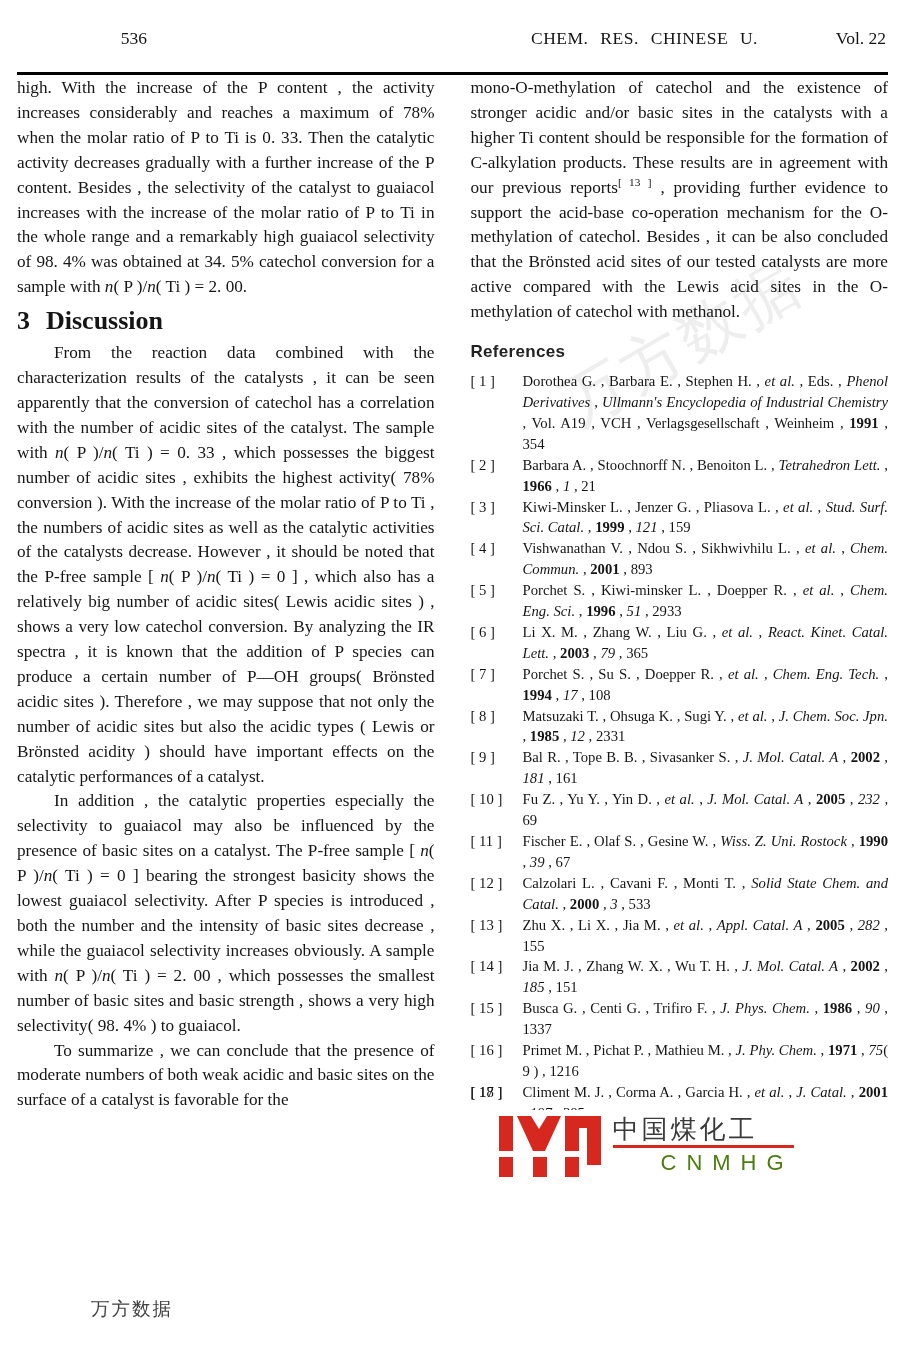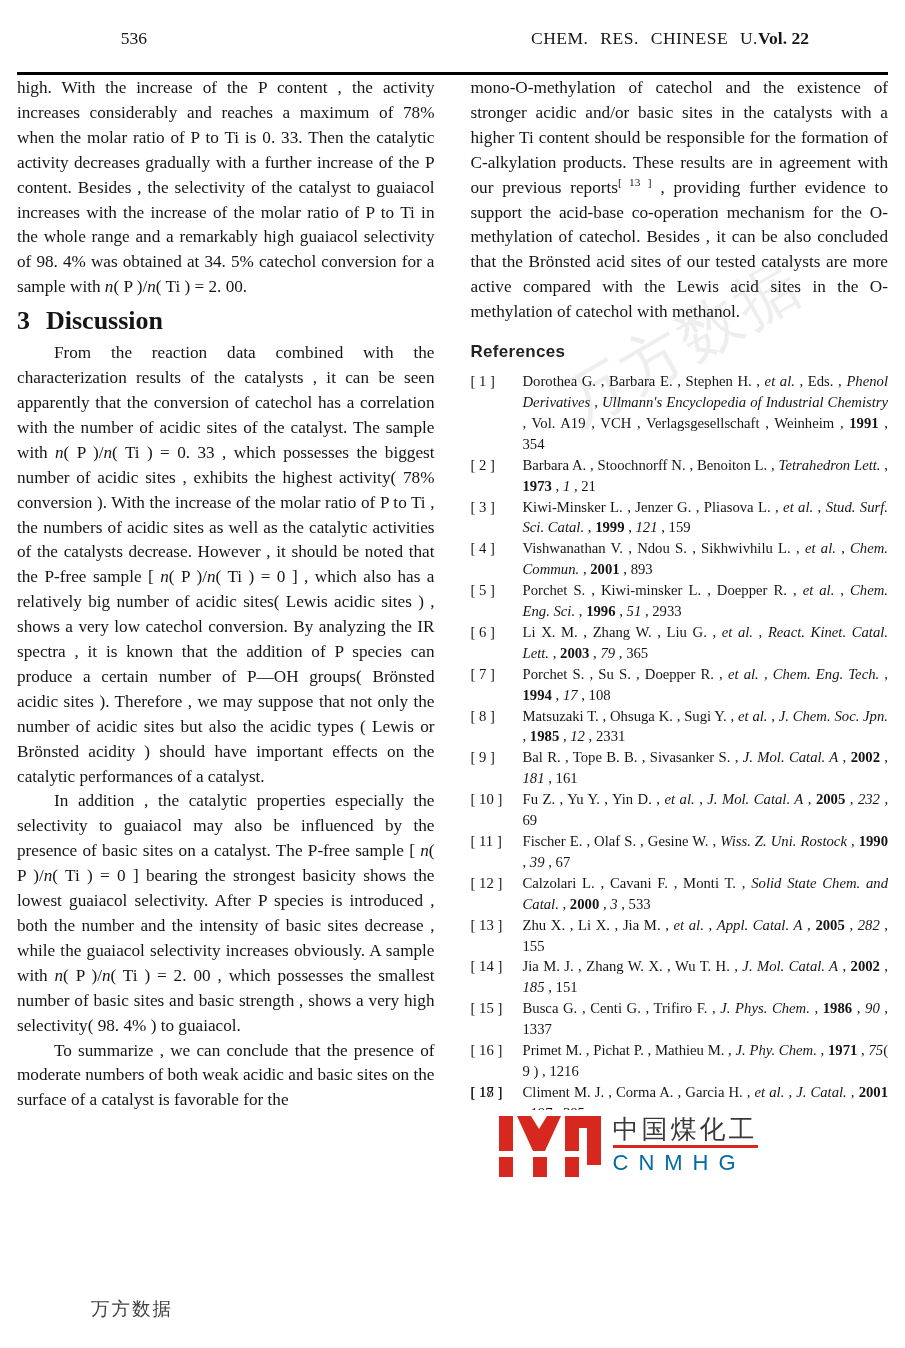--- a/index.html
+++ b/index.html
@@ -4,21 +4,21 @@
 <style>
   html,body{margin:0;padding:0;background:#ffffff;}
   body{width:905px;height:1348px;position:relative;overflow:hidden;
        font-family:"Liberation Serif",serif;color:#151515;}
   .page{position:absolute;inset:0;}
 
   
   .hdr{position:absolute;top:28px;left:17px;width:871px;display:flex;align-items:baseline;font-size:17.5px;}
   .hdr .pg{width:130px;text-align:right;padding-left:48px;box-sizing:border-box;}
   .hdr .jt{flex:1;text-align:right;word-spacing:7px;letter-spacing:.5px;}
-  .hdr .vol{width:130px;text-align:left;padding-right:2px;box-sizing:border-box;font-weight:bold;}
+  .hdr .vol{width:130px;text-align:right;padding-right:2px;box-sizing:border-box;}
   .hdr-rule{position:absolute;top:72px;left:17px;width:871px;border-top:3px solid #000;}
 
   
   .columns{position:absolute;top:76px;left:17px;width:871px;display:flex;gap:36px;}
   .col{width:417.5px;box-sizing:border-box;}
   p.body-text{font-size:17.2px;line-height:24.9px;text-align:justify;margin:0;hyphens:none;}
   p.indent{text-indent:2.15em;}
   .sec-head{font-size:26px;font-weight:bold;margin:6px 0 5px 0;}
   .sec-head .sec-title{margin-left:16px;}
 
@@ -32,21 +32,21 @@
   .s-b{font-weight:bold;}
   .s-sup{vertical-align:super;font-size:66%;line-height:0;}
 
   
   .logo{display:flex;align-items:flex-start;margin-top:-14px;margin-left:28px;position:relative;
         background:#fff;width:fit-content;padding:3px 6px 0 0;}
   .logo svg{width:102px;height:66px;display:block;}
   .logo-txt{margin-left:12px;font-family:"Liberation Sans",sans-serif;margin-top:2px;}
   .logo-cn{font-size:26px;color:#3a3a3a;letter-spacing:3px;line-height:1.1;}
   .logo-rule{border-top:3px solid #d7281f;margin:2px 0 3px 0;}
-  .logo-en{font-size:22px;color:#0369a1;letter-spacing:10px;line-height:1.1;}
+  .logo-en{font-size:22px;color:#4d7c0f;letter-spacing:10px;line-height:1.1;margin-left:48px;}
 
   
   .watermark{position:absolute;left:548px;top:292px;width:300px;transform:rotate(-30deg);
              font-family:"Liberation Sans",sans-serif;font-size:62px;letter-spacing:4px;
              color:rgba(125,125,125,0.13);pointer-events:none;white-space:nowrap;}
 
   
   .footer-brand{position:absolute;left:91px;top:1296px;font-family:"Liberation Sans",sans-serif;
                 font-size:18.5px;color:#3f3f3f;letter-spacing:2px;}
 </style>
@@ -76,21 +76,21 @@
       <p class="body-text indent"><span>To summarize , we can conclude that the presence of moderate numbers of both weak acidic and basic sites on the surface of a catalyst is favorable for the</span></p>
     </div>
 
     <div class="col">
       <p class="body-text"><span>mono-O-methylation of catechol and the existence of stronger acidic and/or basic sites in the catalysts with a higher Ti content should be responsible for the formation of C-alkylation products. These results are in agreement with our previous reports</span><span class="s-sup">[ 13 ]</span><span> , providing further evidence to support the acid-base co-operation mechanism for the O-methylation of catechol. Besides , it can be also concluded that the Brönsted acid sites of our tested catalysts are more active compared with the Lewis acid sites in the O-methylation of catechol with methanol.</span></p>
 
       <div class="ref-heading">References</div>
 
       <div class="ref-list">
           <div class="ref-item"><span class="ref-label">[ 1 ]</span><span><span>Dorothea G. , Barbara E. , Stephen H. , </span><span class="s-i">et al.</span><span> , Eds. , </span><span class="s-i">Phenol Derivatives</span><span> , </span><span class="s-i">Ullmann's Encyclopedia of Industrial Chemistry</span><span> , Vol. A19 , VCH , Verlagsgesellschaft , Weinheim , </span><span class="s-b">1991</span><span> , 354</span></span></div>
-          <div class="ref-item"><span class="ref-label">[ 2 ]</span><span><span>Barbara A. , Stoochnorff N. , Benoiton L. , </span><span class="s-i">Tetrahedron Lett.</span><span> , </span><span class="s-b">1973</span><span> , </span><span class="s-i">1</span><span> , 21</span></span></div>
+          <div class="ref-item"><span class="ref-label">[ 2 ]</span><span><span>Barbara A. , Stoochnorff N. , Benoiton L. , </span><span class="s-i">Tetrahedron Lett.</span><span> , </span><span class="s-b">1966</span><span> , </span><span class="s-i">1</span><span> , 21</span></span></div>
           <div class="ref-item"><span class="ref-label">[ 3 ]</span><span><span>Kiwi-Minsker L. , Jenzer G. , Pliasova L. , </span><span class="s-i">et al.</span><span> , </span><span class="s-i">Stud. Surf. Sci. Catal.</span><span> , </span><span class="s-b">1999</span><span> , </span><span class="s-i">121</span><span> , 159</span></span></div>
           <div class="ref-item"><span class="ref-label">[ 4 ]</span><span><span>Vishwanathan V. , Ndou S. , Sikhwivhilu L. , </span><span class="s-i">et al.</span><span> , </span><span class="s-i">Chem. Commun.</span><span> , </span><span class="s-b">2001</span><span> , 893</span></span></div>
           <div class="ref-item"><span class="ref-label">[ 5 ]</span><span><span>Porchet S. , Kiwi-minsker L. , Doepper R. , </span><span class="s-i">et al.</span><span> , </span><span class="s-i">Chem. Eng. Sci.</span><span> , </span><span class="s-b">1996</span><span> , </span><span class="s-i">51</span><span> , 2933</span></span></div>
           <div class="ref-item"><span class="ref-label">[ 6 ]</span><span><span>Li X. M. , Zhang W. , Liu G. , </span><span class="s-i">et al.</span><span> , </span><span class="s-i">React. Kinet. Catal. Lett.</span><span> , </span><span class="s-b">2003</span><span> , </span><span class="s-i">79</span><span> , 365</span></span></div>
           <div class="ref-item"><span class="ref-label">[ 7 ]</span><span><span>Porchet S. , Su S. , Doepper R. , </span><span class="s-i">et al.</span><span> , </span><span class="s-i">Chem. Eng. Tech.</span><span> , </span><span class="s-b">1994</span><span> , </span><span class="s-i">17</span><span> , 108</span></span></div>
           <div class="ref-item"><span class="ref-label">[ 8 ]</span><span><span>Matsuzaki T. , Ohsuga K. , Sugi Y. , </span><span class="s-i">et al.</span><span> , </span><span class="s-i">J. Chem. Soc. Jpn.</span><span> , </span><span class="s-b">1985</span><span> , </span><span class="s-i">12</span><span> , 2331</span></span></div>
           <div class="ref-item"><span class="ref-label">[ 9 ]</span><span><span>Bal R. , Tope B. B. , Sivasanker S. , </span><span class="s-i">J. Mol. Catal. A</span><span> , </span><span class="s-b">2002</span><span> , </span><span class="s-i">181</span><span> , 161</span></span></div>
           <div class="ref-item"><span class="ref-label">[ 10 ]</span><span><span>Fu Z. , Yu Y. , Yin D. , </span><span class="s-i">et al.</span><span> , </span><span class="s-i">J. Mol. Catal. A</span><span> , </span><span class="s-b">2005</span><span> , </span><span class="s-i">232</span><span> , 69</span></span></div>
           <div class="ref-item"><span class="ref-label">[ 11 ]</span><span><span>Fischer E. , Olaf S. , Gesine W. , </span><span class="s-i">Wiss. Z. Uni. Rostock</span><span> , </span><span class="s-b">1990</span><span> , </span><span class="s-i">39</span><span> , 67</span></span></div>
           <div class="ref-item"><span class="ref-label">[ 12 ]</span><span><span>Calzolari L. , Cavani F. , Monti T. , </span><span class="s-i">Solid State Chem. and Catal.</span><span> , </span><span class="s-b">2000</span><span> , </span><span class="s-i">3</span><span> , 533</span></span></div>

